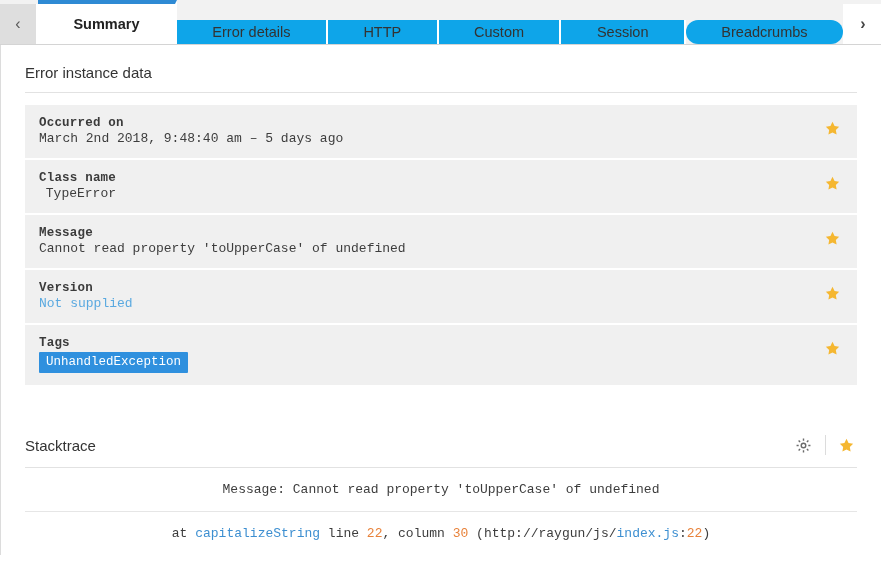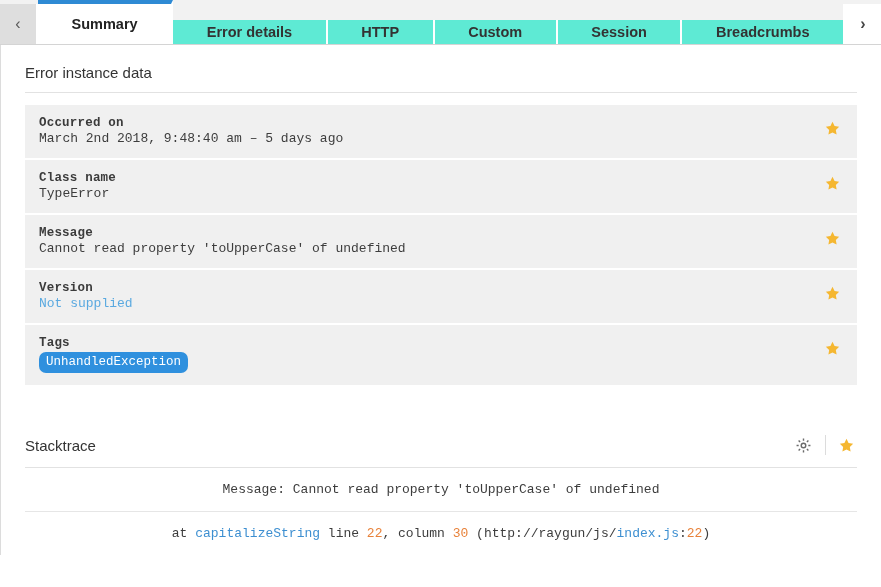--- a/index.html
+++ b/index.html
@@ -52,34 +52,33 @@
 
   .tabs {
     display: flex;
     flex: 1 1 auto;
     align-items: stretch;
     min-width: 0;
   }
 
   .tab {
     flex: 1 1 auto;
-    background: #5eead4;
+    background: #0ea5e9;
     display: flex;
     align-items: center;
     justify-content: center;
     font-size: 14.5px;
     color: #333333;
     cursor: pointer;
     border-right: 2px solid #ffffff;
     margin-top: 20px;
     white-space: nowrap;
     padding: 0 10px;
-    font-weight: bold;
-  }
-  .tab:last-child { border-right: none; }
+  }
+  .tab:last-child { border-right: none; border-radius: 17px; }
 
   .tab.active {
     background: #ffffff;
     margin-top: 0;
     border-top: 4px solid #2e8ad4;
     color: #222222;
     font-weight: bold;
     position: relative;
     z-index: 2;
   }
@@ -169,35 +168,36 @@
     font-weight: bold;
     color: #3b3b3b;
     letter-spacing: 0.2px;
   }
 
   .dvalue {
     font-family: "Liberation Mono", monospace;
     font-size: 13px;
     color: #3d3d3d;
     white-space: nowrap;
+    text-align: right;
   }
 
   .dvalue.link {
     color: #5aa9e0;
     cursor: pointer;
   }
 
   .tag {
     display: inline-block;
     background: #2f90de;
     color: #ffffff;
     font-family: "Liberation Mono", monospace;
     font-size: 12.5px;
     padding: 3px 7px 4px 7px;
-    border-radius: 7px;
+    border-radius: 1px;
     cursor: pointer;
   }
 
   .row-star {
     flex: 0 0 auto;
     margin-top: 1px;
   }
 
   
   .stacktrace {

